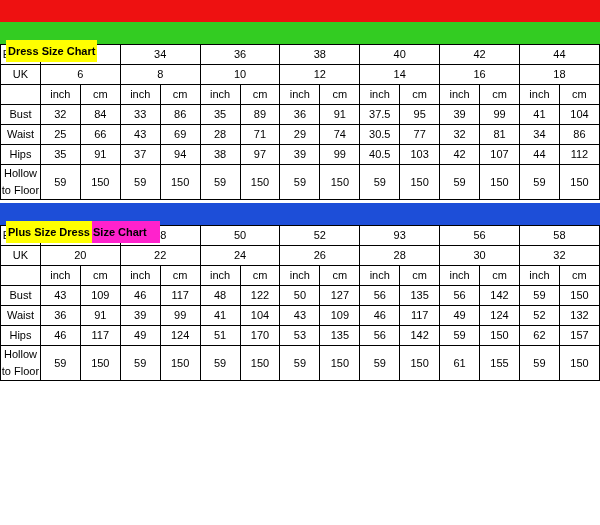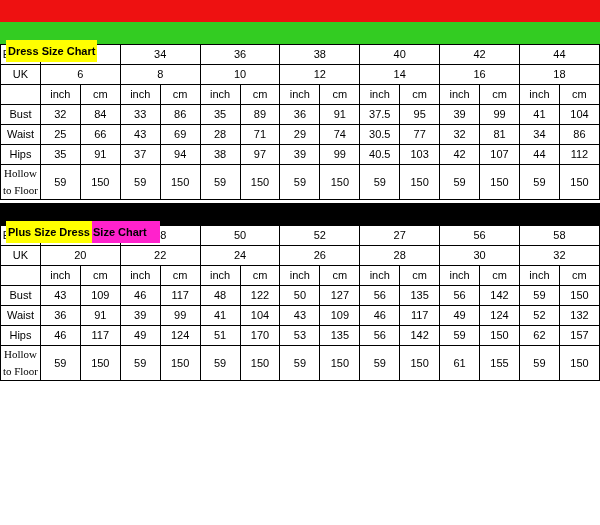--- a/index.html
+++ b/index.html
@@ -19,21 +19,21 @@
     width: 600px;
     height: 525px;
     box-sizing: border-box;
   }
   .band {
     width: 600px;
     height: 22px;
   }
   .band-red { background: #ee1111; }
   .band-green { background: #33cc22; position: relative; }
-  .band-blue { background: #000000; position: relative; }
+  .band-blue { background: #1d4ed8; position: relative; }
   .band-label {
     position: absolute;
     left: 6px;
     top: 18px;
     font-size: 11px;
     font-weight: bold;
     color: #000000;
     background: #ffff00;
     padding: 4px 2px;
     line-height: 14px;
@@ -63,21 +63,20 @@
     padding-left: 6px;
     font-size: 11px;
   }
   td.rowhead.center {
     text-align: center;
     padding-left: 0;
   }
   td.twoline {
     line-height: 15px;
     font-size: 11px;
-    font-family: Liberation Serif, serif;
   }
   .colnarrow { width: 38px; }
   .sublabel { font-size: 11px; }
   .tallrow td { height: 38px; vertical-align: middle; }
   .spacer { height: 3px; width: 600px; background: #ffffff; }
 </style>
 </head>
 <body>
 
 <div id="page">
@@ -205,21 +204,21 @@
   </div>
 
   <table class="sizetable">
     <tbody>
     <tr>
       <td class="rowhead center">Europe</td>
       <td colspan="2">46</td>
       <td colspan="2">48</td>
       <td colspan="2">50</td>
       <td colspan="2">52</td>
-      <td colspan="2">27</td>
+      <td colspan="2">93</td>
       <td colspan="2">56</td>
       <td colspan="2">58</td>
     </tr>
     <tr>
       <td class="rowhead center">UK</td>
       <td colspan="2">20</td>
       <td colspan="2">22</td>
       <td colspan="2">24</td>
       <td colspan="2">26</td>
       <td colspan="2">28</td>

